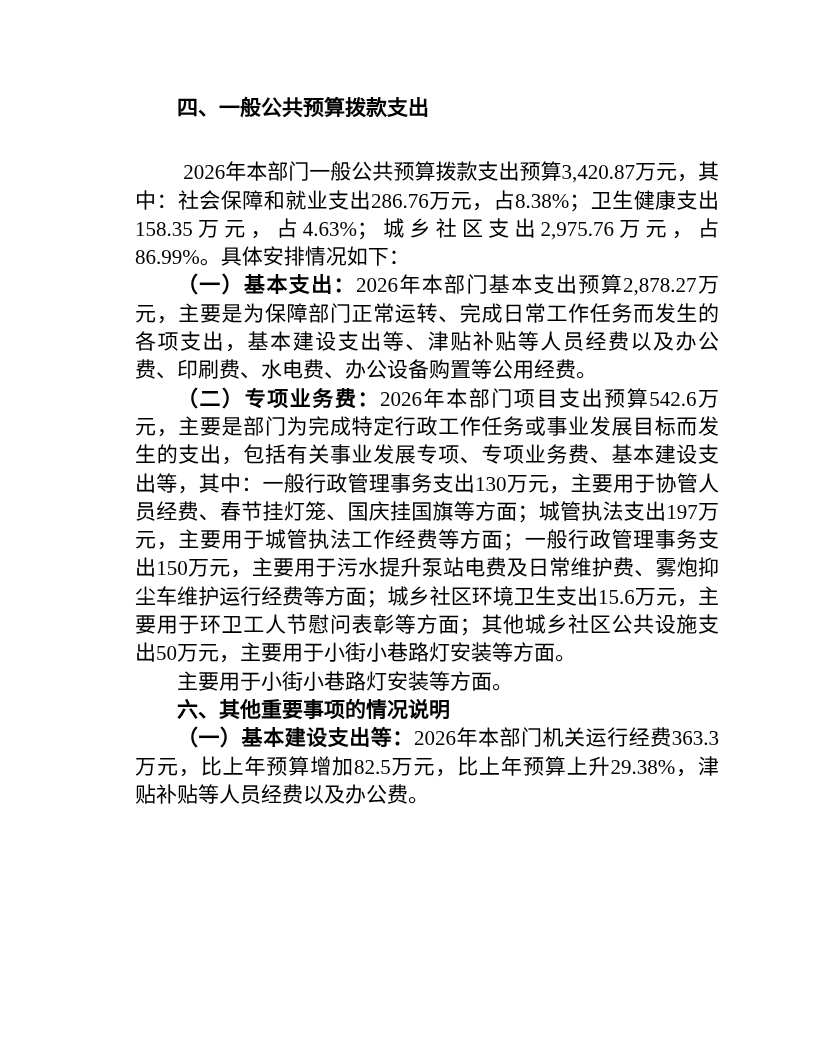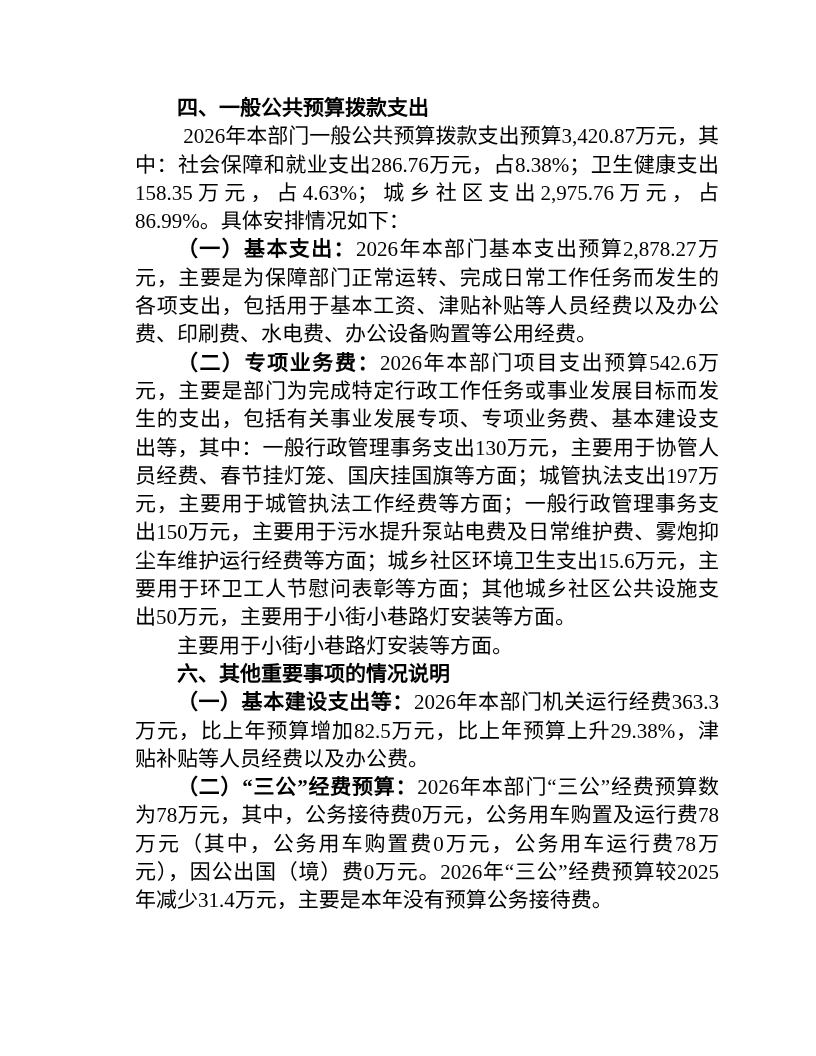--- a/index.html
+++ b/index.html
@@ -34,43 +34,43 @@
     font-family: "Liberation Sans", "DejaVu Sans", sans-serif;
     font-weight: bold;
     text-indent: 2em;
     text-align: left;
   }
   .para {
     text-indent: 2em;
   }
   .para.indent-lg {
     text-indent: 2.3em;
+    margin-top: 36px;
   }
   .lead {
     font-family: Liberation Serif, serif;
     font-weight: bold;
   }
 </style>
 </head>
 <body>
 
 <div class="page">
   <div class="content">
 
     <p class="heading">四、一般公共预算拨款支出</p>
 
     <p class="para indent-lg">2026年本部门一般公共预算拨款支出预算3,420.87万元，其中：社会保障和就业支出286.76万元，占8.38%；卫生健康支出158.35万元，占4.63%；城乡社区支出2,975.76万元，占86.99%。具体安排情况如下：</p>
 
-    <p class="para"><span class="lead">（一）基本支出：</span><span>2026年本部门基本支出预算2,878.27万元，主要是为保障部门正常运转、完成日常工作任务而发生的各项支出，包括用于基本工资、津贴补贴等人员经费以及办公费、印刷费、水电费、办公设备购置等公用经费。</span></p>
+    <p class="para"><span class="lead">（一）基本支出：</span><span>2026年本部门基本支出预算2,878.27万元，主要是为保障部门正常运转、完成日常工作任务而发生的各项支出，基本建设支出等、津贴补贴等人员经费以及办公费、印刷费、水电费、办公设备购置等公用经费。</span></p>
 
     <p class="para"><span class="lead">（二）专项业务费：</span><span>2026年本部门项目支出预算542.6万元，主要是部门为完成特定行政工作任务或事业发展目标而发生的支出，包括有关事业发展专项、专项业务费、基本建设支出等，其中：一般行政管理事务支出130万元，主要用于协管人员经费、春节挂灯笼、国庆挂国旗等方面；城管执法支出197万元，主要用于城管执法工作经费等方面；一般行政管理事务支出150万元，主要用于污水提升泵站电费及日常维护费、雾炮抑尘车维护运行经费等方面；城乡社区环境卫生支出15.6万元，主要用于环卫工人节慰问表彰等方面；其他城乡社区公共设施支出50万元，主要用于小街小巷路灯安装等方面。</span></p>
 
 
     <p class="para">主要用于小街小巷路灯安装等方面。</p>
 
     <p class="heading">六、其他重要事项的情况说明</p>
 
     <p class="para"><span class="lead">（一）基本建设支出等：</span><span>2026年本部门机关运行经费363.3万元，比上年预算增加82.5万元，比上年预算上升29.38%，津贴补贴等人员经费以及办公费。</span></p>
 
-    <p class="para"><span class="lead">（二）“三公”经费预算：</span><span>2026年本部门“三公”经费预算数为78万元，其中，公务接待费0万元，公务用车购置及运行费78万元（其中，公务用车购置费0万元，公务用车运行费78万元），因公出国（境）费0万元。2026年“三公”经费预算较2025年减少31.4万元，主要是本年没有预算公务接待费。</span></p>
 
   </div>
 </div>
 
 </body></html>

